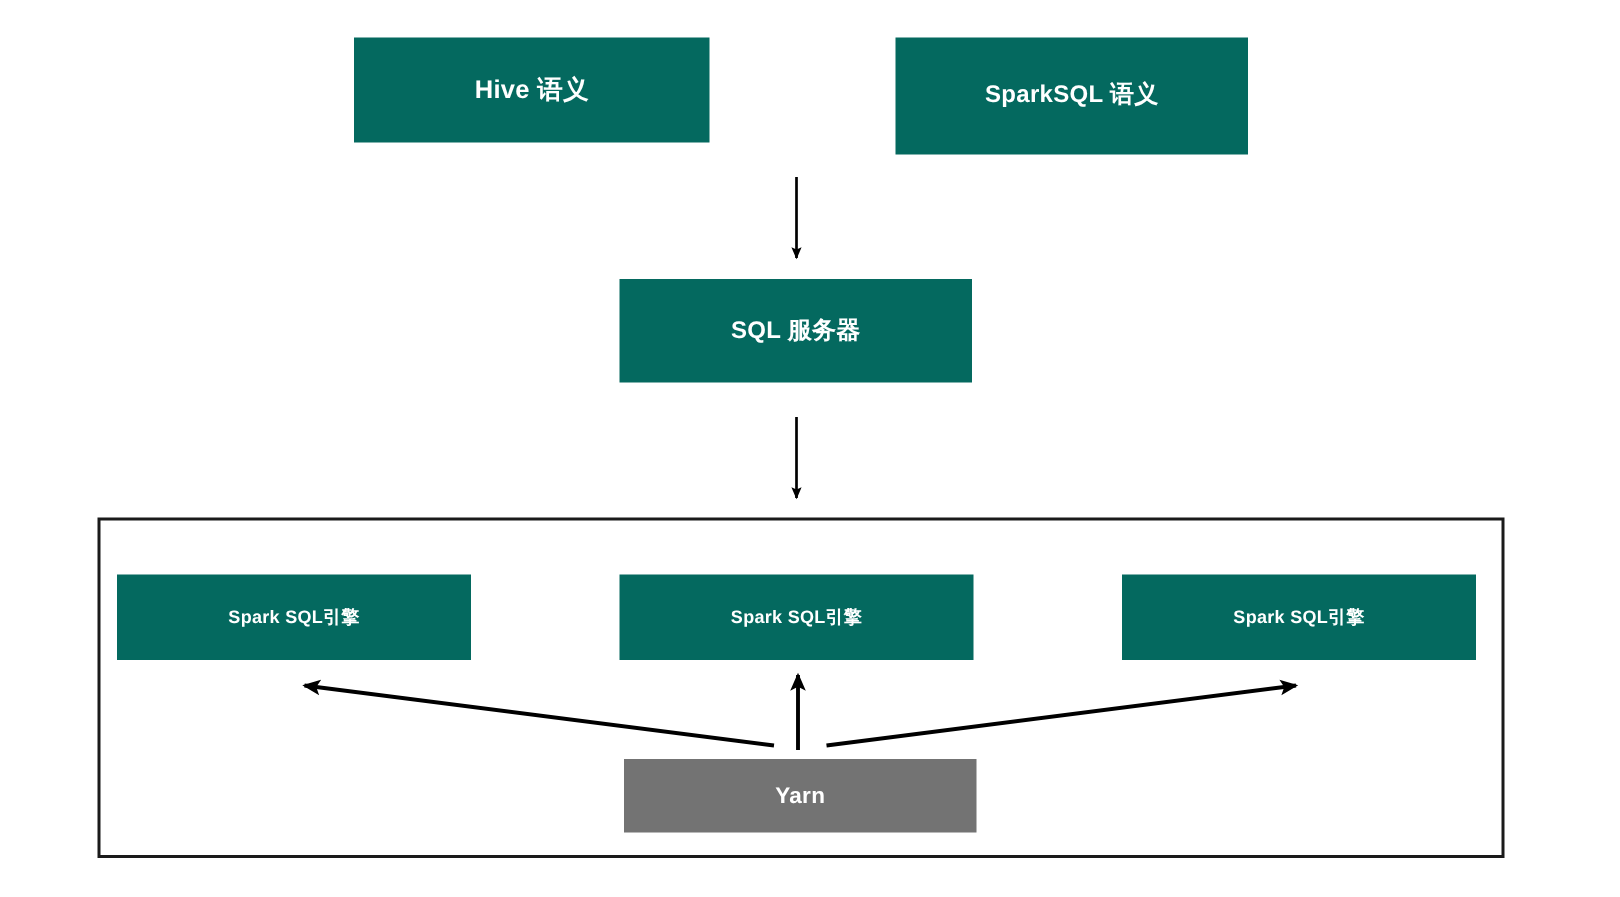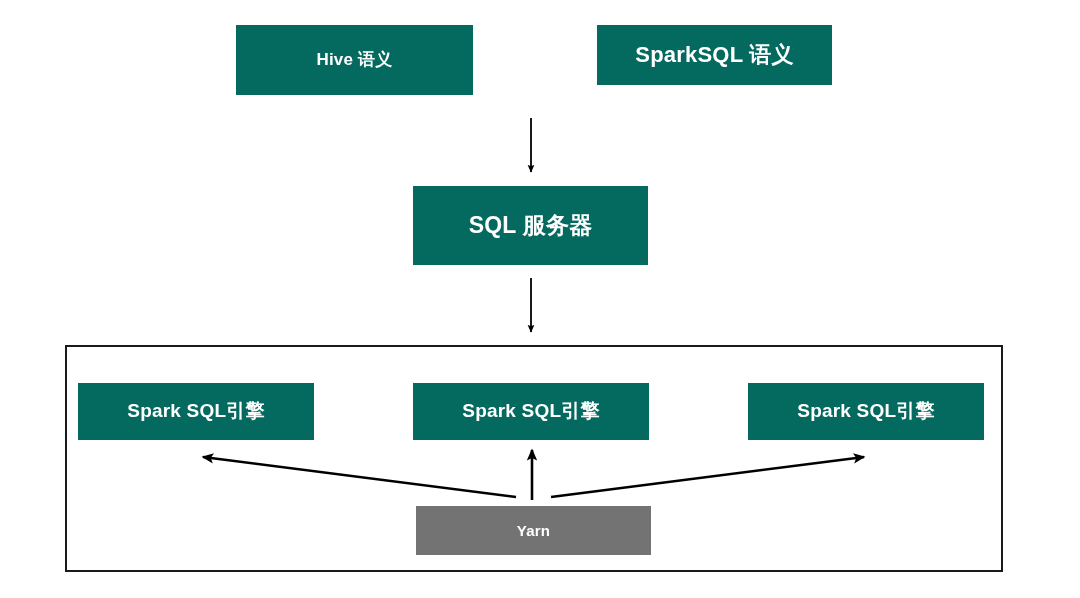--- a/index.html
+++ b/index.html
@@ -34,44 +34,44 @@
   .node-teal { background: #04695F; }
   .node-gray { background: #737373; }
 
   
   #node-hive {
     left: 236px; top: 25px; width: 237px; height: 70px;
     font-size: 17px;
     align-items: center;
   }
   #node-sparksql {
-    left: 597px; top: 25px; width: 235px; height: 60px;
-    font-size: 22px;
+    left: 597px; top: 25px; width: 235px; height: 78px;
+    font-size: 16px;
   }
 
   
   #node-sqlserver {
-    left: 413px; top: 186px; width: 235px; height: 79px;
-    font-size: 23px;
+    left: 413px; top: 186px; width: 235px; height: 69px;
+    font-size: 16px;
   }
 
   
   #cluster-container {
     position: absolute;
     left: 65px; top: 345px;
     width: 938px; height: 227px;
     box-sizing: border-box;
     border: 2px solid #1a1a1a;
     background: transparent;
   }
 
   
   .node-engine {
     top: 383px; width: 236px; height: 57px;
-    font-size: 19px;
+    font-size: 12px;
   }
   #node-engine-1 { left: 78px; }
   #node-engine-2 { left: 413px; }
   #node-engine-3 { left: 748px; }
 
   
   #node-yarn {
     left: 416px; top: 506px; width: 235px; height: 49px;
     font-size: 15px;
   }

